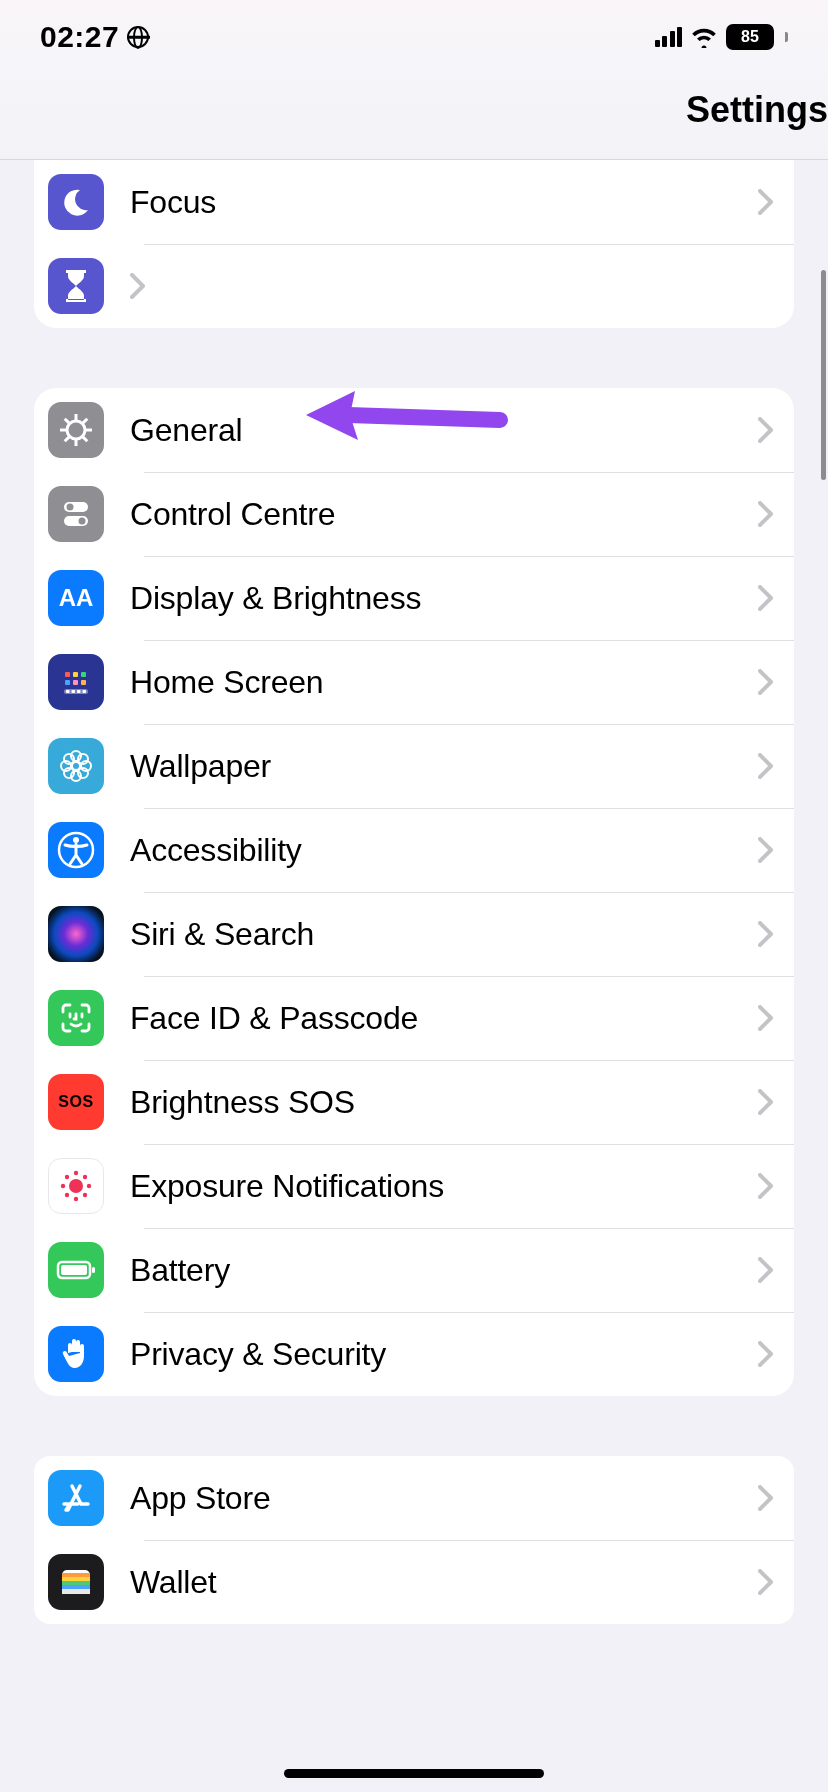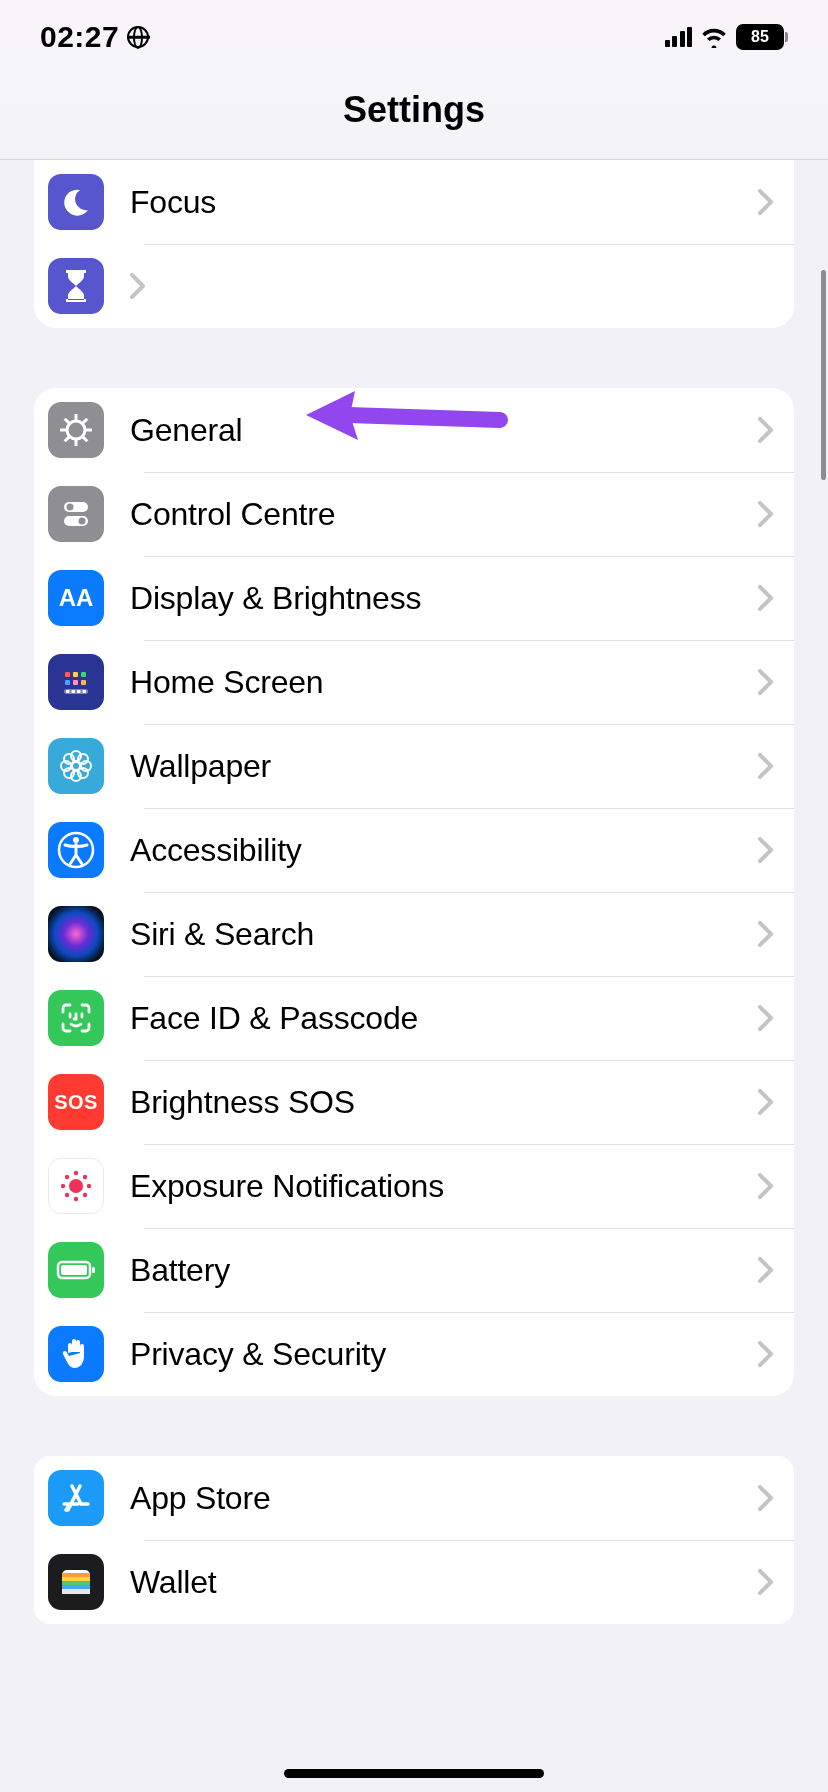--- a/index.html
+++ b/index.html
@@ -81,21 +81,21 @@
       border-radius: 1px;
     }
     .signal span:nth-child(1){height:7px}
     .signal span:nth-child(2){height:11px}
     .signal span:nth-child(3){height:16px}
     .signal span:nth-child(4){height:20px}
     .wifi-icon svg { display:block; }
     .battery {
       display: flex;
       align-items: center;
-      gap: 1px;
+      gap: 11px;
     }
     .battery-body {
       width: 48px;
       height: 26px;
       border: 2.5px solid #000;
       border-radius: 7px;
       background:#000;
       position: relative;
       display: flex;
       align-items: center;
@@ -109,21 +109,21 @@
     .battery-tip {
       width: 3px;
       height: 10px;
       background: #888;
       border-radius: 0 2px 2px 0;
     }
     .nav-header {
       height: 100px;
       display: flex;
       align-items: center;
-      justify-content: center;
+      justify-content: flex-end;
       background: linear-gradient(to bottom, #f6f5f9, #f3f2f7);
       border-bottom: 1px solid #d8d7dd;
     }
     .nav-title {
       font-size: 36px;
       font-weight: 700;
       color: #000;
     }
     .content {
       padding: 0 34px;
@@ -187,21 +187,21 @@
     .ic-access { background:#0a7aff; }
     .ic-wallpaper { background:#37aad9; }
     .ic-siri { background: radial-gradient(circle at 50% 50%, #ff66cc 0%, #6a2dd6 30%, #0b4abf 55%, #06121e 80%); }
     .ic-faceid { background:#34c85a; }
     .ic-sos { background:#ff3a30; }
     .ic-exposure { background:#fff; border:1px solid #e8e7ec; }
     .ic-battery { background:#34c85a; }
     .ic-privacy { background:#0a7aff; }
     .ic-appstore { background:#1b9af7; }
     .ic-wallet { background:#1c1c1e; }
-    .sos-text { color:#ffffff; font-weight:800; font-size:20px; letter-spacing:0.5px;}
+    .sos-text { color:#000000; font-weight:800; font-size:16px; letter-spacing:0.5px;}
     .aa-text { color:#fff; font-weight:700; font-size:24px;}
     .annotation-arrow {
       position: absolute;
       left: 300px;
       top: 385px;
       z-index: 10;
       pointer-events: none;
     }
     .home-indicator {
       position: absolute;

